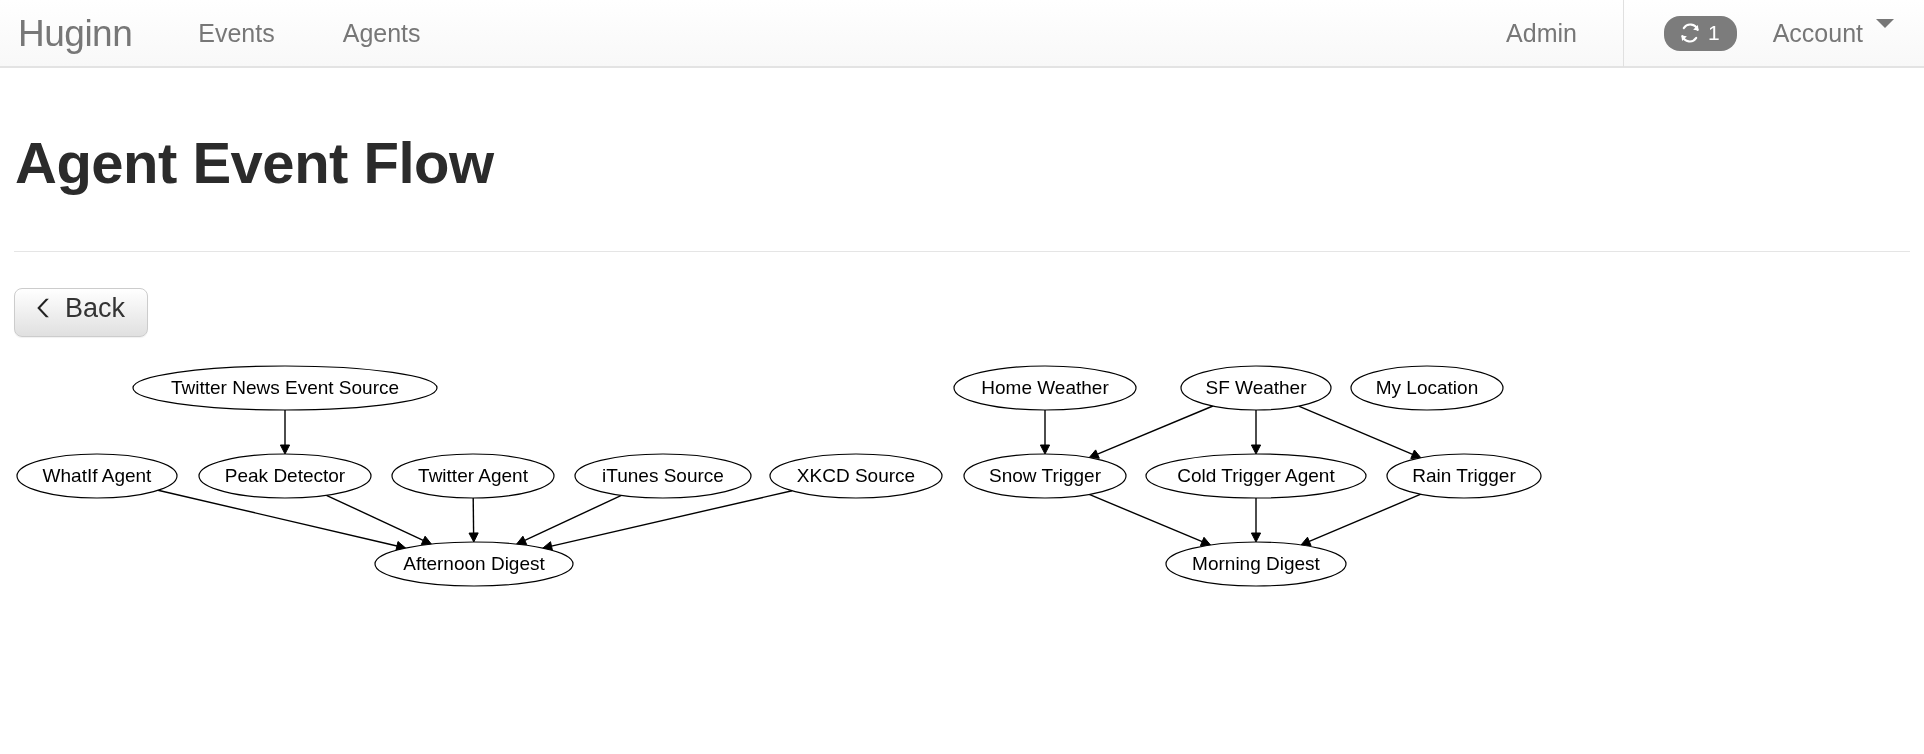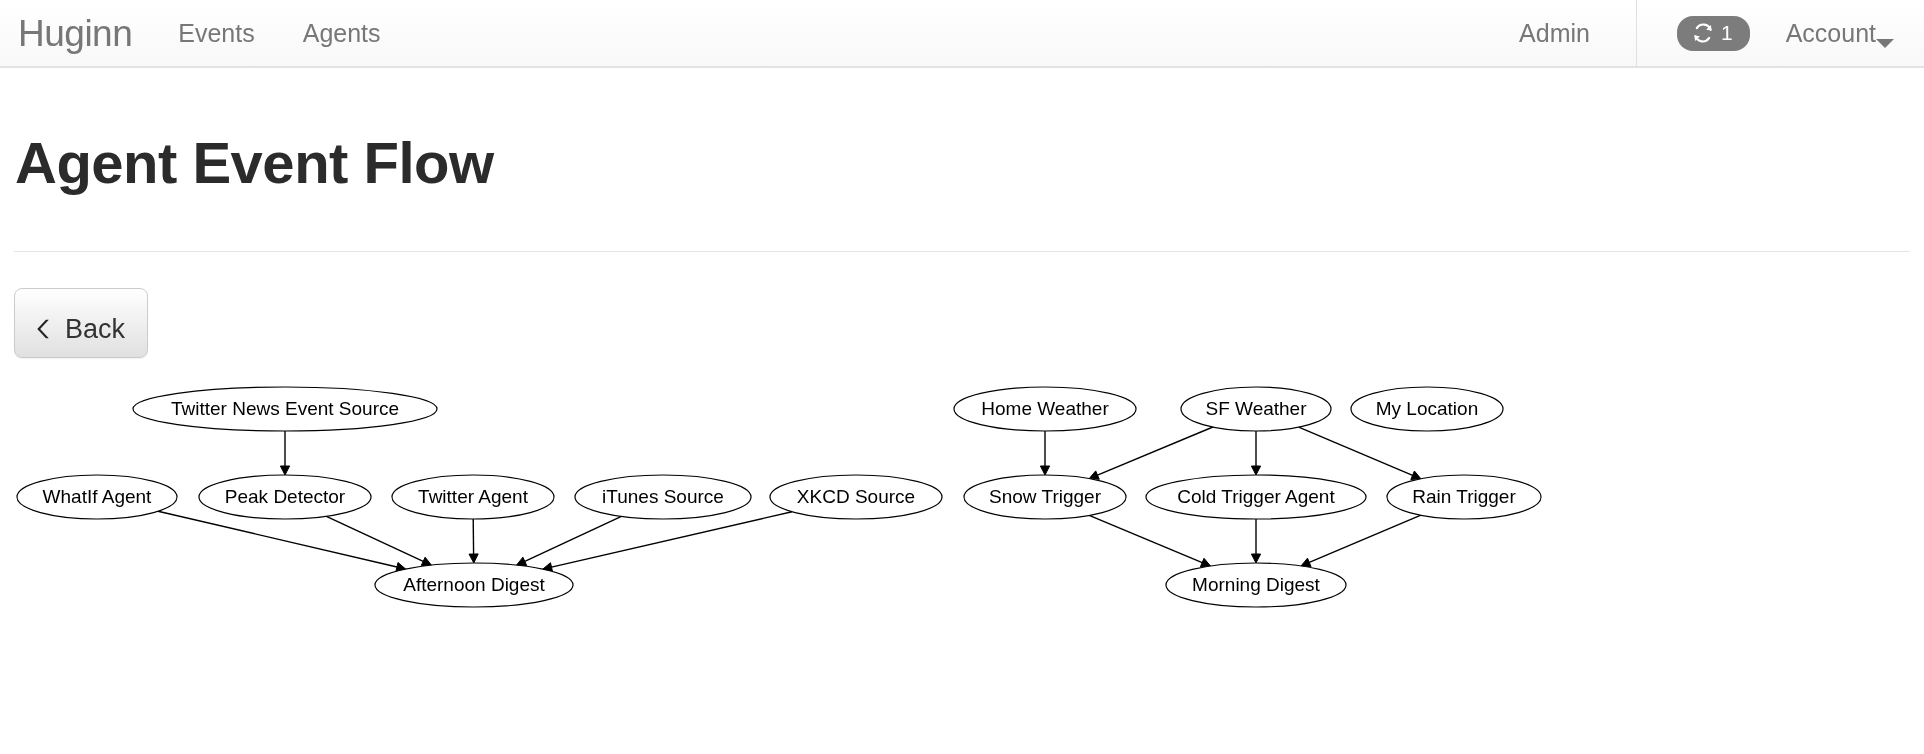--- a/index.html
+++ b/index.html
@@ -19,20 +19,21 @@
     height: 68px;
     background: linear-gradient(to bottom, #ffffff 0%, #f8f8f8 100%);
     border-bottom: 2px solid #e3e3e3;
     display: flex;
     align-items: center;
   }
   .navbar-left {
     display: flex;
     align-items: center;
     height: 100%;
+    gap: 20px;
   }
   .brand {
     font-size: 37px;
     color: #777777;
     padding: 0 22px 0 18px;
     line-height: 1;
     text-decoration: none;
     font-weight: 400;
     letter-spacing: -0.5px;
   }
@@ -77,22 +78,22 @@
     background: #7c7c7c;
     color: #ffffff;
     border-radius: 16px;
     padding: 6px 17px 7px 15px;
     font-size: 21px;
     line-height: 1;
   }
   .worker-badge svg { display: block; }
   .account-wrap {
     display: flex;
-    align-items: flex-end;
-    gap: 0;
+    align-items: flex-start;
+    gap: 13px;
     padding: 0 30px 0 0;
     font-size: 25px;
     color: #777777;
     text-decoration: none;
     cursor: pointer;
   }
   .caret {
     width: 0; height: 0;
     border-left: 9px solid transparent;
     border-right: 9px solid transparent;
@@ -118,21 +119,21 @@
     border-top: 1px solid #e5e5e5;
     margin: 56px 0 0 0;
     width: 1896px;
   }
 
   .btn-back {
     display: inline-flex;
     align-items: center;
     gap: 12px;
     margin: 36px 0 0 0;
-    padding: 25px 22px 12px 20px;
+    padding: 4px 22px 12px 20px;
     font-size: 27px;
     color: #333333;
     background: linear-gradient(to bottom, #ffffff 0%, #e0e0e0 100%);
     border: 1px solid #cccccc;
     border-radius: 8px;
     cursor: pointer;
     font-family: "Liberation Sans", sans-serif;
     box-shadow: 0 1px 1px rgba(0,0,0,0.06);
   }
 

